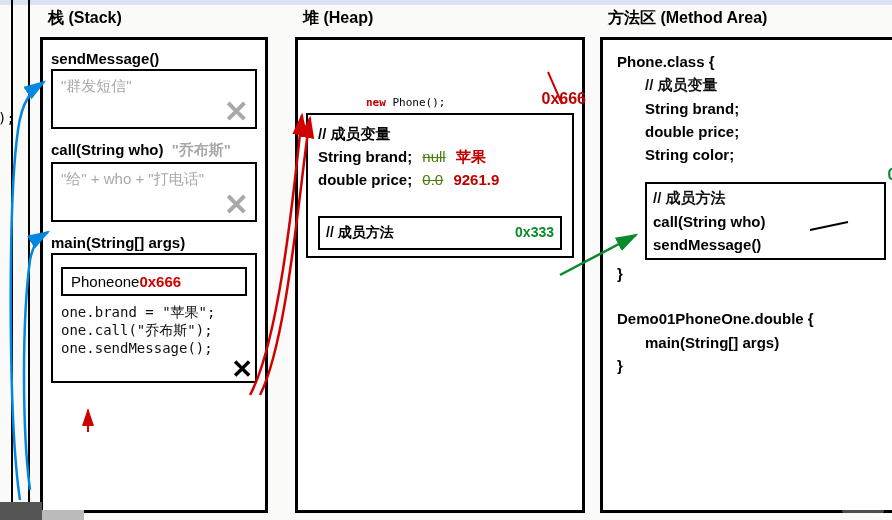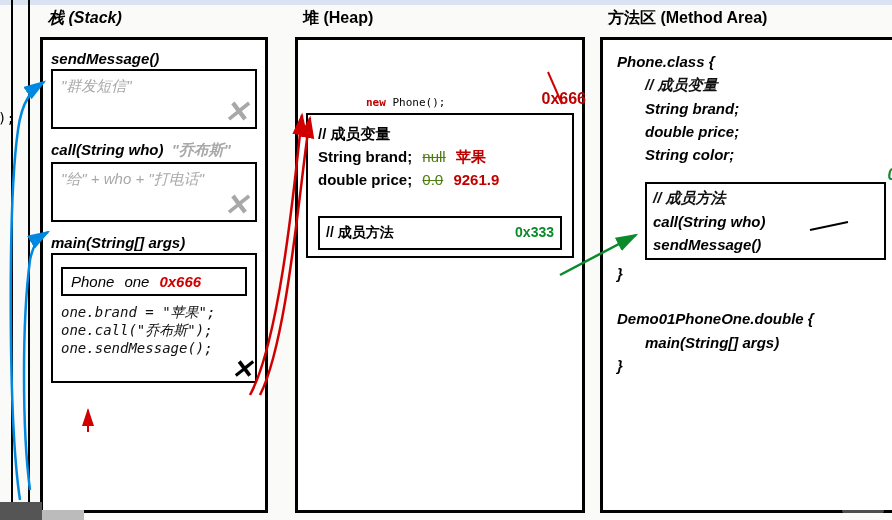--- a/index.html
+++ b/index.html
@@ -18,21 +18,21 @@
   }
   .left-strip .txt { position: absolute; top: 80px; left: -2px; }
   .vline { position: absolute; top: 0; bottom: 10px; width: 2px; background: #000; }
   .vline.l1 { left: 11px; }
   .vline.l2 { left: 28px; }
 
   .column {
     position: absolute;
     top: 4px;
   }
-  .col-stack { left: 40px; width: 228px; font-style: italic; }
+  .col-stack { left: 40px; width: 228px; }
   .col-heap  { left: 295px; width: 290px; }
   .col-method{ left: 600px; width: 303px; }
 
   .col-title { font-weight: bold; font-size: 16px; padding: 4px 8px; }
 
   .col-box {
     border: 3px solid #000;
     position: relative;
     margin-top: 4px;
     background: #fff;
@@ -52,21 +52,21 @@
   }
   .frame-box.gray { color: #a8a8a8; font-size: 15px; }
   .frame-box.tall { height: 60px; }
   .x-icon { position: absolute; right: 6px; bottom: -2px; font-size: 30px; font-weight: bold; pointer-events: none; }
   .x-icon.small { font-size: 26px; }
 
   .var-row {
     border: 2px solid #000;
     padding: 4px 8px;
     margin-top: 6px;
-    display: flex; gap: 10px; align-items: flex-end;
+    display: flex; align-items: flex-end;
   }
   .var-row .t1 { font-size: 15px; }
   .var-row .t2 { font-size: 15px; }
   .addr { font-weight: bold; color: #d00000; font-size: 15px; }
 
   .code-block { font-family: "Consolas", monospace; font-size: 14px; margin-top: 8px; color:#111; position: relative; white-space: pre; }
 
   .heap-new { margin-top: 50px; padding-left: 60px; font-family: "Consolas", monospace; font-size: 11px;}
   .heap-new .kw { color: #c00000; font-weight: bold;}
   .heap-obj {
@@ -79,21 +79,21 @@
   .heap-obj .newval.black { color: #000; }
   .heap-obj .inner {
     border: 2px solid #000; padding: 6px; margin-top: 28px; display:flex; justify-content: space-between;
   }
   .heap-obj .inner .maddr { color: #0a8a2a; font-weight: bold;}
 
   .addr-float {
     position: absolute; top: 50px; right: -4px; color: #c00000; font-weight: bold; font-size: 16px;
   }
 
-  .m-block { font-size: 15px; font-weight: bold; font-style: italic; }
+  .m-block { font-size: 15px; font-weight: bold; }
   .m-indent { padding-left: 28px; }
   .m-comment { color:#111; }
   .m-line { line-height: 1.55;}
   .m-box {
     border: 2px solid #000; padding: 2px 6px; position: relative; margin-top: 2px; margin-bottom: 2px;
   }
   .m-addr-tag {
     position: absolute; right: -48px; top: -18px; color:#0a8a2a; font-weight: bold; font-size: 16px;
   }
 

